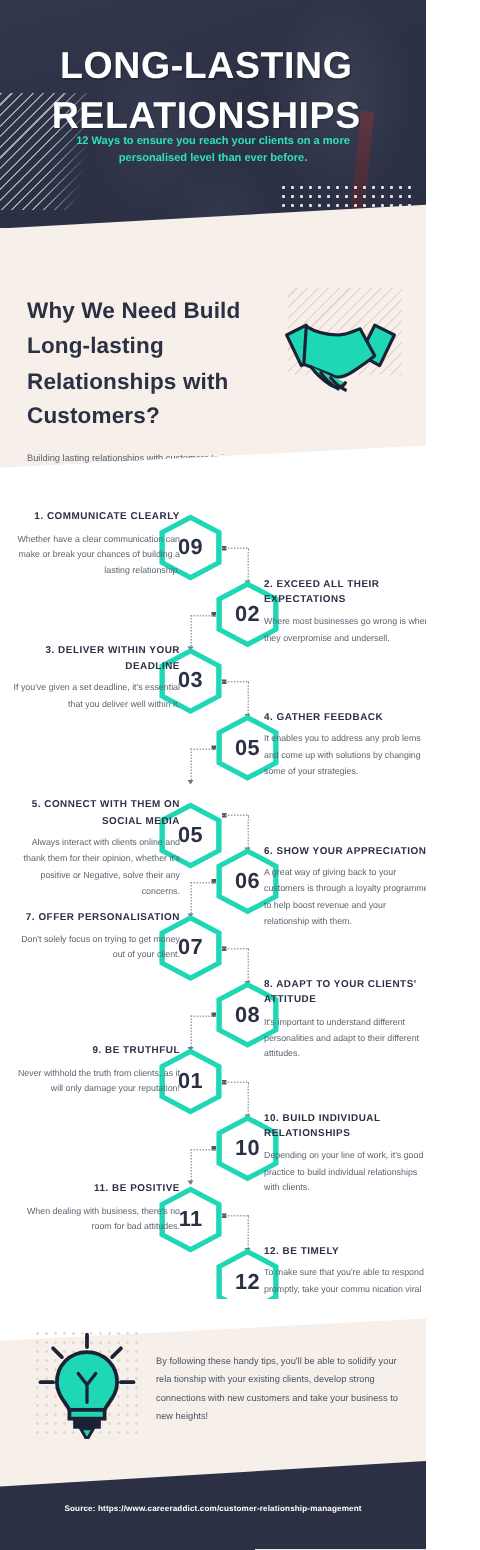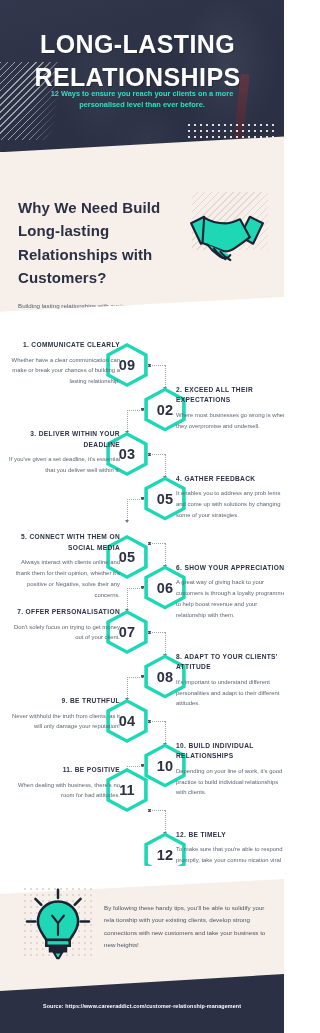--- a/index.html
+++ b/index.html
@@ -456,21 +456,21 @@
         </div>
       </div>
       <div class="dot-sq" style="left: 141px; top: 349px;"></div>
       <div class="conn conn-h" style="left: 127px; top: 350.5px; width: 17px;"></div>
       <div class="conn conn-v" style="left: 127px; top: 350.5px; height: 23.5px;"></div>
       <div class="arrow arrow-down" style="left: 124.9px; top: 372px;"></div>
       <div class="step" style="top: 372px;">
         <div class="hexwrap left">
           <div class="hex">
             <div class="hex-inner"></div>
-            <div class="hex-num">04</div>
+            <div class="hex-num">01</div>
           </div>
         </div>
         <div class="txt side-left">
           <div class="step-title">9. BE TRUTHFUL</div>
           <div class="step-body">Never withhold the truth from clients, as it will only damage your reputation!</div>
         </div>
       </div>
       <div class="dot-sq" style="left: 148px; top: 393.5px;"></div>
       <div class="conn conn-h" style="left: 148px; top: 395px; width: 17px;"></div>
       <div class="conn conn-v" style="left: 165px; top: 395px; height: 23.5px;"></div>
@@ -484,21 +484,21 @@
         </div>
         <div class="txt side-right">
           <div class="step-title">10. BUILD INDIVIDUAL RELATIONSHIPS</div>
           <div class="step-body">Depending on your line of work, it's good practice to build individual relationships with clients.</div>
         </div>
       </div>
       <div class="dot-sq" style="left: 141px; top: 438px;"></div>
       <div class="conn conn-h" style="left: 127px; top: 439.5px; width: 17px;"></div>
       <div class="conn conn-v" style="left: 127px; top: 439.5px; height: 23.5px;"></div>
       <div class="arrow arrow-down" style="left: 124.9px; top: 461px;"></div>
-      <div class="step" style="top: 441px;">
+      <div class="step" style="top: 464px;">
         <div class="hexwrap left">
           <div class="hex">
             <div class="hex-inner"></div>
             <div class="hex-num">11</div>
           </div>
         </div>
         <div class="txt side-left">
           <div class="step-title">11. BE POSITIVE</div>
           <div class="step-body">When dealing with business, there's no room for bad attitudes.</div>
         </div>

